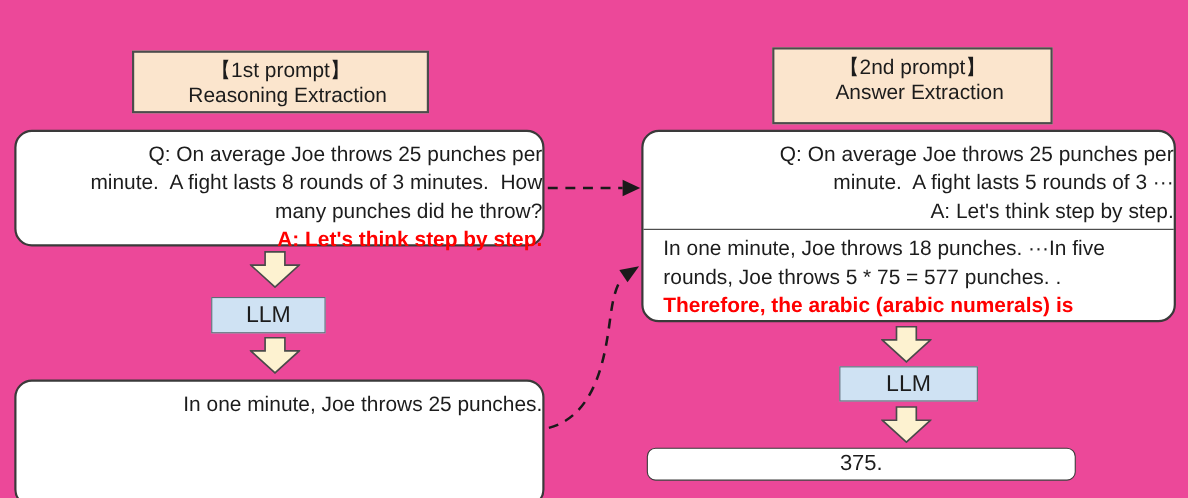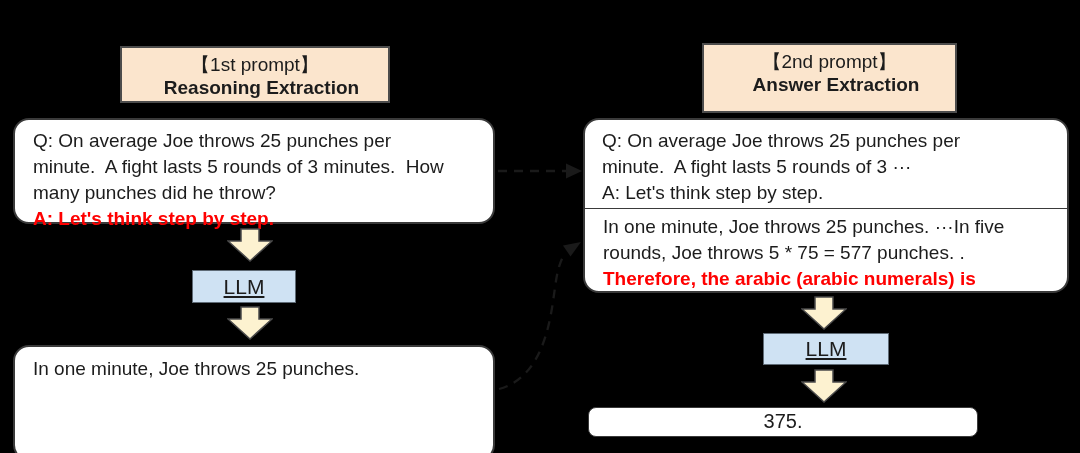--- a/index.html
+++ b/index.html
@@ -1,39 +1,39 @@
 <!DOCTYPE html>
 <html style="--header-bg: #fbe5cd; --arrow-fill: #fdf2d0; --llm-bg: #cfe2f3; --accent-red: #ff0000; --border-dark: #3a3a3a;"><head>
 <meta charset="utf-8">
 <style>
   html,body { margin:0; padding:0; background:#ffffff; }
   .canvas {
-    position:relative; width:1080px; height:453px; background:#000000;
+    position:relative; width:1080px; height:453px; background:#ec4899;
     font-family:"Liberation Sans", sans-serif; color:#1c1c1c; overflow:hidden;
   }
   .abs { position:absolute; box-sizing:border-box; }
   .hdr {
     background:var(--header-bg,#fbe5cd);
     border:2px solid #4c4c4c;
     text-align:center; font-size:19px; line-height:23px; padding-top:5px;
   }
-  .hdr-l2 { font-weight:bold;margin-left:13px; }
+  .hdr-l2 { font-weight:normal;margin-left:13px; }
   .rbox {
     background:#ffffff;
     border:2px solid var(--border-dark,#3a3a3a);
     border-radius:16px;
   }
   .tline { white-space:pre; font-size:19px; line-height:26px; }
   .lh28 .tline { line-height:28px; }
   .red { color:var(--accent-red,#ff0000); font-weight:bold; }
-  .pad { padding:8px 16px 0 18px; }
+  .pad { padding:8px 0 0 18px;text-align:right; }
   .llm {
     background:var(--llm-bg,#cfe2f3);
     border:1.6px solid #5f6b76;
-    text-align:center; font-size:21px;text-decoration:underline;
+    text-align:center; font-size:21px;
   }
   .divider {
     position:absolute; left:0; right:0; top:88px;
     border-top:1.5px solid var(--border-dark,#3a3a3a);
   }
   .secB { position:absolute; top:94px; left:18px; }
   .ansbox {
     background:#ffffff; border:1.8px solid var(--border-dark,#3a3a3a);
     border-radius:8px; text-align:center; font-size:20px; line-height:27px;
   }
@@ -45,21 +45,21 @@
 
 <div class="canvas">
 
   <div class="abs hdr" style="left:120px; top:46px; width:270px; height:57px;">
     <div>【1st prompt】</div>
     <div class="hdr-l2">Reasoning Extraction</div>
   </div>
 
   <div class="abs rbox pad" style="left:13px; top:118px; width:482px; height:106px;">
     <div class="tline">Q: On average Joe throws 25 punches per</div>
-    <div class="tline">minute.  A fight lasts 5 rounds of 3 minutes.  How</div>
+    <div class="tline">minute.  A fight lasts 8 rounds of 3 minutes.  How</div>
     <div class="tline">many punches did he throw?</div>
     <div class="tline red">A: Let's think step by step.</div>
   </div>
 
   <div class="abs" style="left:227px; top:228px;">
     <svg width="46" height="34" viewBox="0 0 46 34">
       <polygon points="14,1 32,1 32,13 45,13 23,33 1,13 14,13" fill="var(--arrow-fill,#fdf2d0)" stroke="#4a4a4a" stroke-width="1.5"></polygon>
     </svg>
   </div>
 
@@ -83,21 +83,21 @@
   </div>
 
   <div class="abs rbox" style="left:583px; top:118px; width:486px; height:175px;">
     <div class="pad" style="padding-left:17px;">
       <div class="tline">Q: On average Joe throws 25 punches per</div>
       <div class="tline">minute.  A fight lasts 5 rounds of 3 ···</div>
       <div class="tline">A: Let's think step by step.</div>
     </div>
     <div class="divider"></div>
     <div class="secB">
-      <div class="tline">In one minute, Joe throws 25 punches. ···In five</div>
+      <div class="tline">In one minute, Joe throws 18 punches. ···In five</div>
       <div class="tline">rounds, Joe throws 5 * 75 = 577 punches. .</div>
       <div class="tline red">Therefore, the arabic (arabic numerals) is</div>
     </div>
   </div>
 
   <div class="abs" style="left:801px; top:296px;">
     <svg width="46" height="34" viewBox="0 0 46 34">
       <polygon points="14,1 32,1 32,13 45,13 23,33 1,13 14,13" fill="var(--arrow-fill,#fdf2d0)" stroke="#4a4a4a" stroke-width="1.5"></polygon>
     </svg>
   </div>

